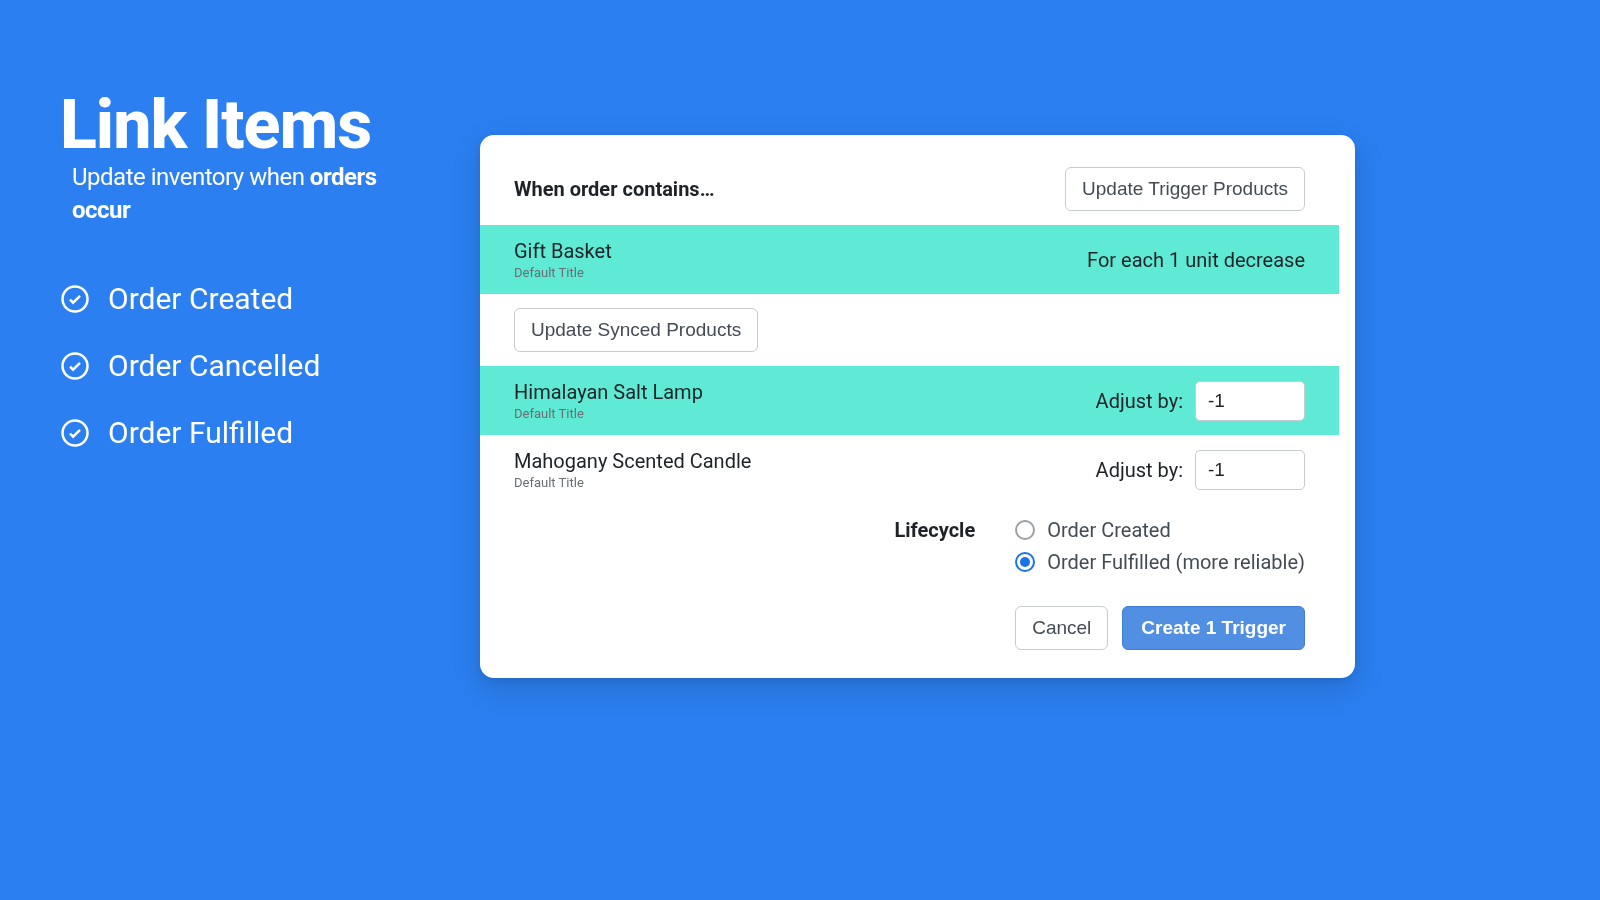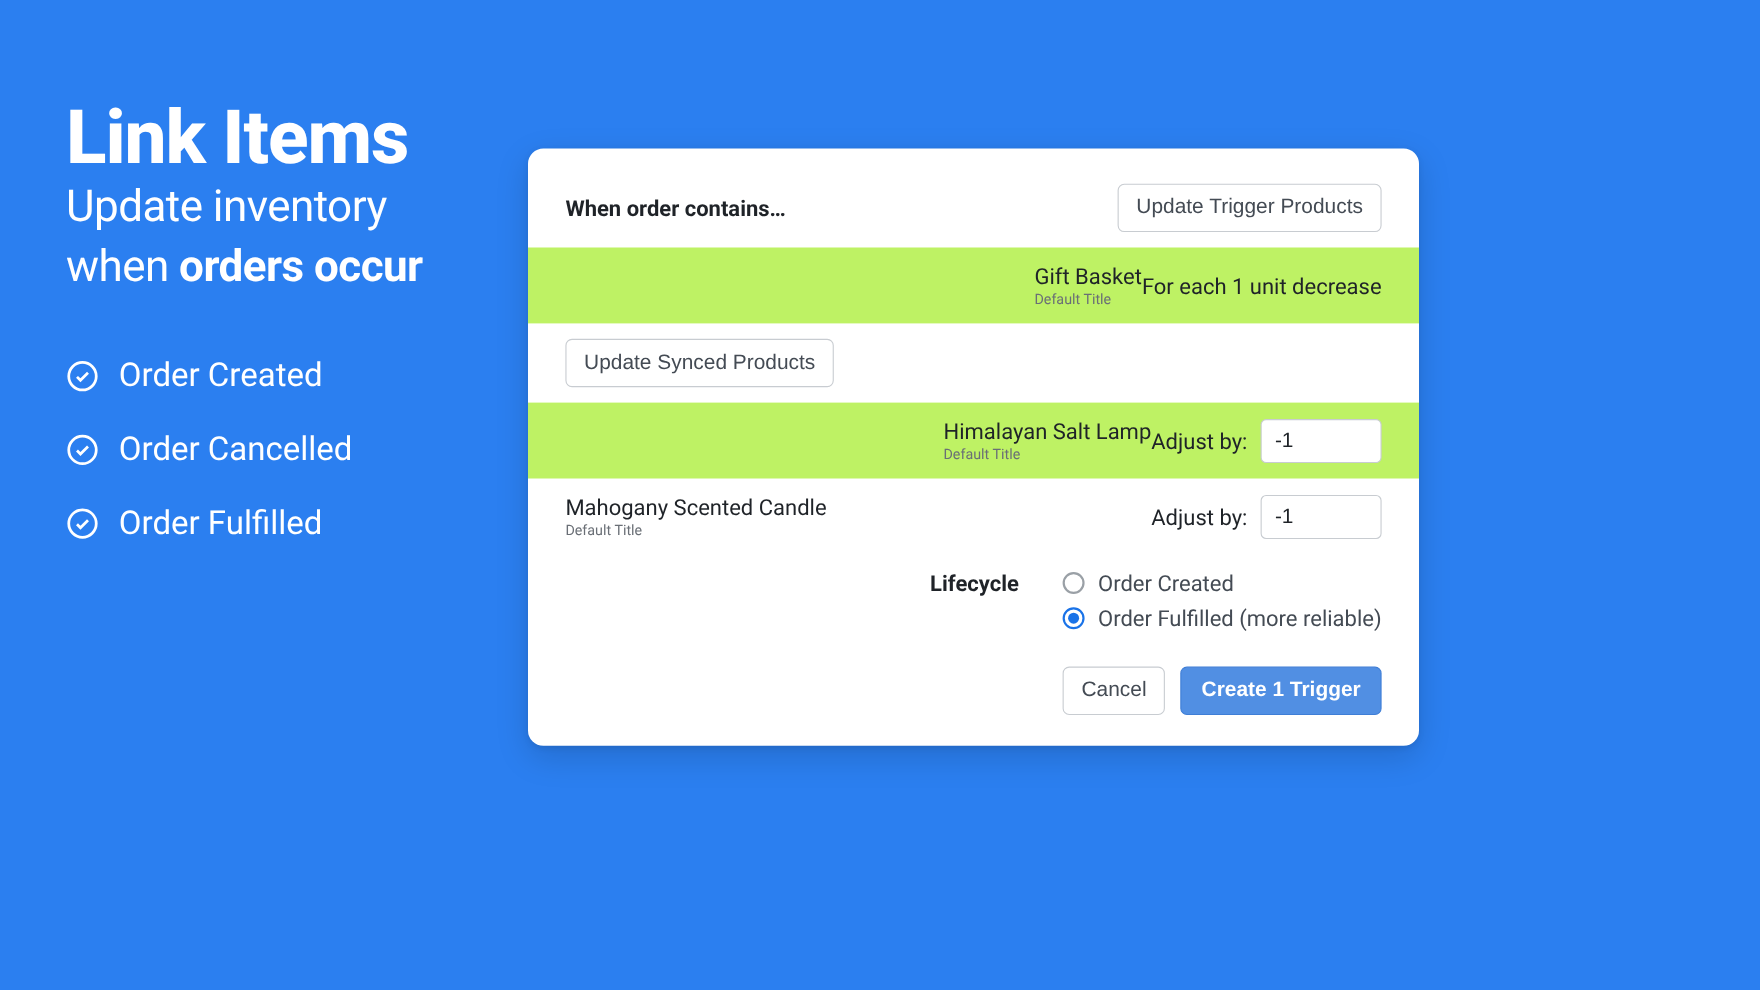--- a/index.html
+++ b/index.html
@@ -16,25 +16,26 @@
     width: 480px;
     flex: 0 0 480px;
   }
   .title {
     font-size: 68px;
     font-weight: 800;
     letter-spacing: -1px;
     line-height: 1.05;
   }
   .subtitle {
-    font-size: 40px;
+    font-size: 24px;
     font-weight: 400;
     line-height: 1.35;
     letter-spacing: -0.5px;
     margin-bottom: 55px;
+    margin-left: 12px;
   }
   .subtitle .bold { font-weight: 700; }
   .checklist { list-style: none; }
   .checklist li {
     display: flex;
     align-items: center;
     font-size: 30px;
     font-weight: 400;
     margin-bottom: 32px;
   }
@@ -45,34 +46,34 @@
   }
 
   .card-wrap {
     flex: 1;
     display: flex;
     align-items: flex-start;
     justify-content: flex-start;
     padding-top: 135px;
   }
   .card {
-    width: 810px;
+    width: 875px;
     background: #fff;
     color: #1f2328;
     border-radius: 14px;
     box-shadow: 0 10px 30px rgba(0,0,0,0.15), 0 2px 6px rgba(0,0,0,0.08);
-    padding: 18px 0 28px 0;
+    padding: 18px 16px 28px 0;
   }
   .row {
     display: flex;
     align-items: center;
     justify-content: space-between;
     padding: 14px 34px;
   }
-  .row.shaded { background: #bef264; justify-content: flex-end; }
+  .row.shaded { background: #5eead4; }
   .row .left-col { display: flex; flex-direction: column; }
   .row-label-strong { font-weight: 700; font-size: 20px; }
   .row-label-title { font-size: 20px; font-weight: 400; color: #1f2328; }
   .row-label-sub { font-size: 13px; color: #6a6f76; margin-top: 2px; }
   .row .right-col { display: flex; align-items: center; gap: 12px; font-size: 20px; }
   .btn {
     background: #fff;
     border: 1px solid #c8ccd1;
     border-radius: 6px;
     padding: 10px 16px;

